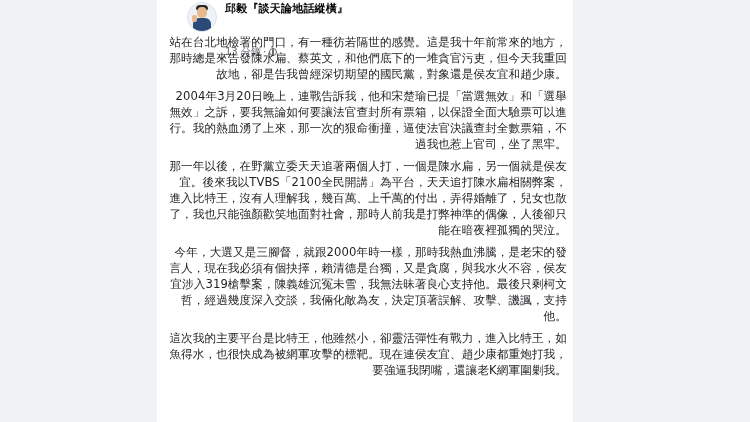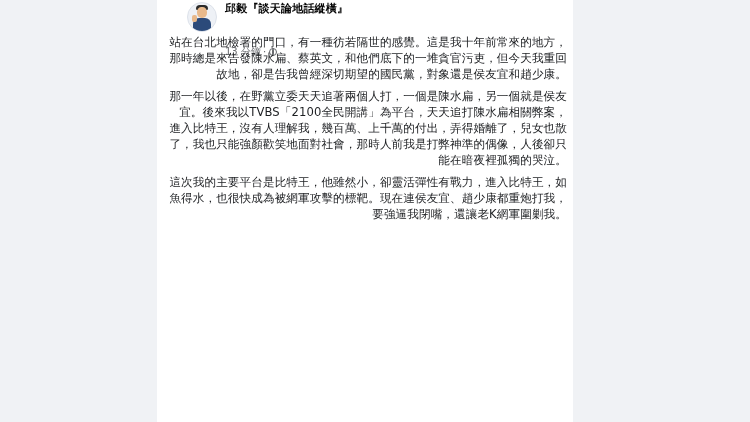--- a/index.html
+++ b/index.html
@@ -77,17 +77,19 @@
       <span class="sub">
         <span>13 分鐘</span>
         <span class="dot">·</span>
         <span class="globe"></span>
       </span>
     </div>
   </div>
 
   <div class="content">
     <p>站在台北地檢署的門口，有一種彷若隔世的感覺。這是我十年前常來的地方，那時總是來告發陳水扁、蔡英文，和他們底下的一堆貪官污吏，但今天我重回故地，卻是告我曾經深切期望的國民黨，對象還是侯友宜和趙少康。</p>
+    <p>2004年3月20日晚上，連戰告訴我，他和宋楚瑜已提「當選無效」和「選舉無效」之訴，要我無論如何要讓法官查封所有票箱，以保證全面大驗票可以進行。我的熱血湧了上來，那一次的狠命衝撞，逼使法官決議查封全數票箱，不過我也惹上官司，坐了黑牢。</p>
     <p>那一年以後，在野黨立委天天追著兩個人打，一個是陳水扁，另一個就是侯友宜。後來我以TVBS「2100全民開講」為平台，天天追打陳水扁相關弊案，進入比特王，沒有人理解我，幾百萬、上千萬的付出，弄得婚離了，兒女也散了，我也只能強顏歡笑地面對社會，那時人前我是打弊神準的偶像，人後卻只能在暗夜裡孤獨的哭泣。</p>
+    <p>今年，大選又是三腳督，就跟2000年時一樣，那時我熱血沸騰，是老宋的發言人，現在我必須有個抉擇，賴清德是台獨，又是貪腐，與我水火不容，侯友宜涉入319槍擊案，陳義雄沉冤未雪，我無法昧著良心支持他。最後只剩柯文哲，經過幾度深入交談，我倆化敵為友，決定頂著誤解、攻擊、譏諷，支持他。</p>
     <p>這次我的主要平台是比特王，他雖然小，卻靈活彈性有戰力，進入比特王，如魚得水，也很快成為被網軍攻擊的標靶。現在連侯友宜、趙少康都重炮打我，要強逼我閉嘴，還讓老K網軍圍剿我。</p>
 
   </div>
 </div>
 
 </body></html>

